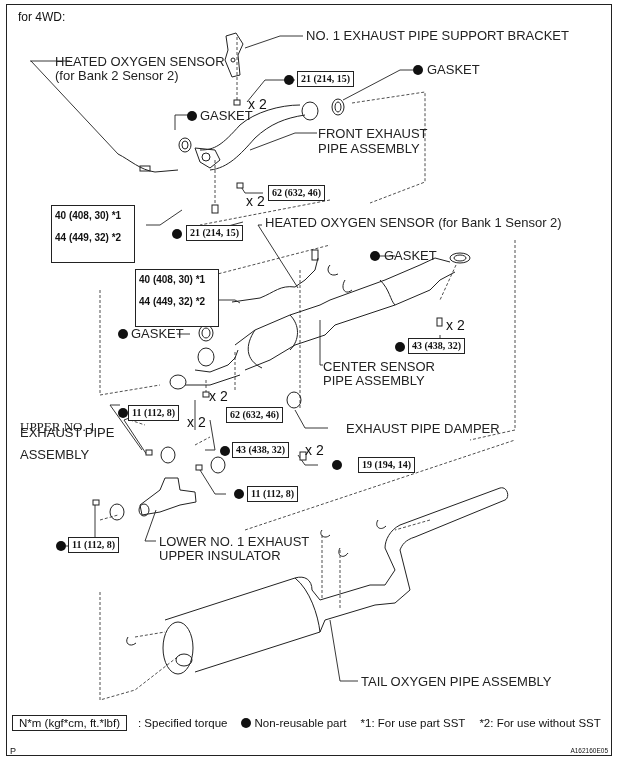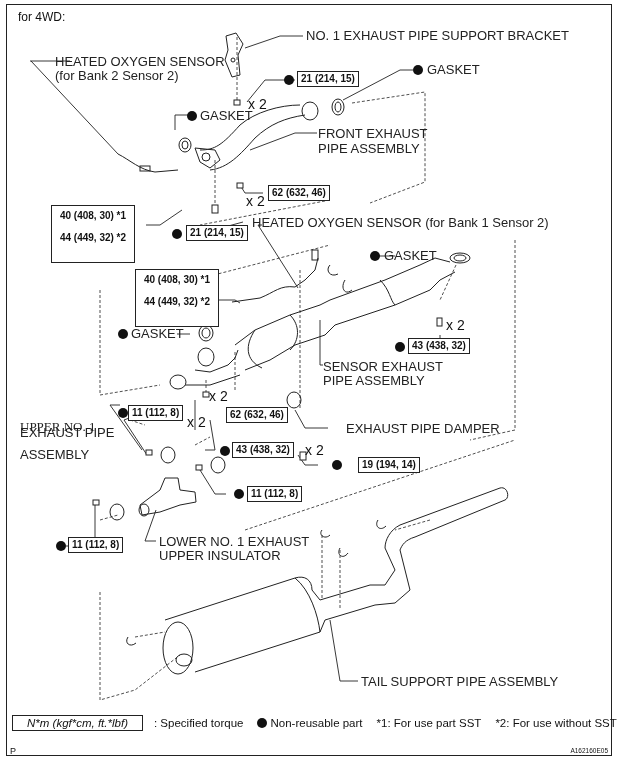--- a/index.html
+++ b/index.html
@@ -1,27 +1,27 @@
 <!DOCTYPE html>
 <html><head>
 <meta charset="utf-8">
 <style>
   html, body { margin:0; padding:0; background:#fff; }
   body { width:622px; height:763px; position:relative; overflow:hidden; font-family:"Liberation Sans", sans-serif; color:#111; }
   .frame { position:absolute; left:6px; top:4px; width:606px; height:752px; border:1.5px solid #222; box-sizing:border-box; }
   .lbl { position:absolute; font-size:13px; line-height:14px; white-space:nowrap; color:#222; }
   .heading { position:absolute; left:18px; top:10px; font-size:12px; font-weight:normal; }
-  .tq { position:absolute; border:1px solid #222; font-size:10px; font-weight:bold; padding:1px 3px; background:#fff; white-space:nowrap; line-height:12px; }
-  .tq2 { position:absolute; border:1px solid #222; font-size:10px; font-weight:bold; background:#fff; white-space:nowrap; line-height:12px; padding:4px 3px;text-align:center; }
+  .tq { position:absolute; border:1px solid #222; font-size:10px; font-weight:bold; padding:1px 3px; background:#fff; white-space:nowrap; line-height:12px;font-family:Liberation Serif, serif; }
+  .tq2 { position:absolute; border:1px solid #222; font-size:10px; font-weight:bold; background:#fff; white-space:nowrap; line-height:12px; padding:4px 3px; }
   .tq2 div { height:22px; }
   .dot { position:absolute; width:10px; height:10px; border-radius:50%; background:#111; }
   .x2 { position:absolute; font-size:14px; }
   svg.diag { position:absolute; left:0; top:0; }
   .legend { position:absolute; top:715px; left:12px; font-size:11.5px; white-space:nowrap; display:flex; align-items:center; }
-  .legend .box { border:1px solid #222; padding:1px 14px;font-style:italic; }
+  .legend .box { border:1px solid #222; padding:1px 6px; }
   .legend .sp { display:inline-block; width:14px; }
   .ldot { display:inline-block; width:10px; height:10px; border-radius:50%; background:#111; margin-right:3px; vertical-align:middle; }
   .pmark { position:absolute; left:10px; top:746px; font-size:9px; }
   .imgid { position:absolute; right:14px; top:747px; font-size:6.5px; }
 </style>
 </head>
 <body>
 
 <div class="frame"></div>
 
@@ -189,38 +189,38 @@
 <div class="tq" style="left:268px;top:185px;">62 (632, 46)</div>
 
 <div class="tq2" style="left:51px;top:205px;width:76px;height:48px;">
   <div>40 (408, 30) *1</div>
   <div>44 (449, 32) *2</div>
 </div>
 
 <div class="dot" style="left:172px;top:229px;"></div>
 <div class="tq" style="left:186px;top:225px;">21 (214, 15)</div>
 
-<div class="lbl" style="left:252px;top:216px;">HEATED OXYGEN SENSOR (for Bank 1 Sensor 2)</div>
+<div class="lbl" style="left:265px;top:216px;">HEATED OXYGEN SENSOR (for Bank 1 Sensor 2)</div>
 
 <div class="tq2" style="left:135px;top:269px;width:76px;height:48px;">
   <div>40 (408, 30) *1</div>
   <div>44 (449, 32) *2</div>
 </div>
 
 <div class="dot" style="left:370px;top:251px;"></div>
 <div class="lbl" style="left:384px;top:249px;">GASKET</div>
 
 <div class="x2" style="left:446px;top:317px;">x 2</div>
 <div class="dot" style="left:395px;top:342px;"></div>
 <div class="tq" style="left:408px;top:338px;">43 (438, 32)</div>
 
 <div class="dot" style="left:118px;top:329px;"></div>
 <div class="lbl" style="left:131px;top:327px;">GASKET</div>
 
-<div class="lbl" style="left:323px;top:360px;">SENSOR EXHAUST</div>
+<div class="lbl" style="left:323px;top:360px;">CENTER SENSOR</div>
 <div class="lbl" style="left:323px;top:374px;">PIPE ASSEMBLY</div>
 
 <div class="x2" style="left:209px;top:388px;">x 2</div>
 <div class="dot" style="left:118px;top:408px;"></div>
 <div class="tq" style="left:128px;top:405px;">11 (112, 8)</div>
 <div class="tq" style="left:226px;top:407px;">62 (632, 46)</div>
 <div class="x2" style="left:187px;top:414px;">x 2</div>
 
 <div class="lbl" style="left:346px;top:422px;">EXHAUST PIPE DAMPER</div>
 
@@ -236,21 +236,21 @@
 
 <div class="dot" style="left:234px;top:489px;"></div>
 <div class="tq" style="left:247px;top:486px;">11 (112, 8)</div>
 
 <div class="dot" style="left:56px;top:541px;"></div>
 <div class="tq" style="left:68px;top:537px;">11 (112, 8)</div>
 
 <div class="lbl" style="left:159px;top:535px;">LOWER NO. 1 EXHAUST</div>
 <div class="lbl" style="left:159px;top:549px;">UPPER INSULATOR</div>
 
-<div class="lbl" style="left:361px;top:675px;">TAIL SUPPORT PIPE ASSEMBLY</div>
+<div class="lbl" style="left:361px;top:675px;">TAIL OXYGEN PIPE ASSEMBLY</div>
 
 <div class="legend">
   <span class="box">N*m (kgf*cm, ft.*lbf)</span>
   <span style="margin-left:11px;">: Specified torque</span>
   <span class="sp"></span>
   <span class="ldot"></span>
   <span>Non-reusable part</span>
   <span class="sp"></span>
   <span>*1: For use part SST</span>
   <span class="sp"></span>

